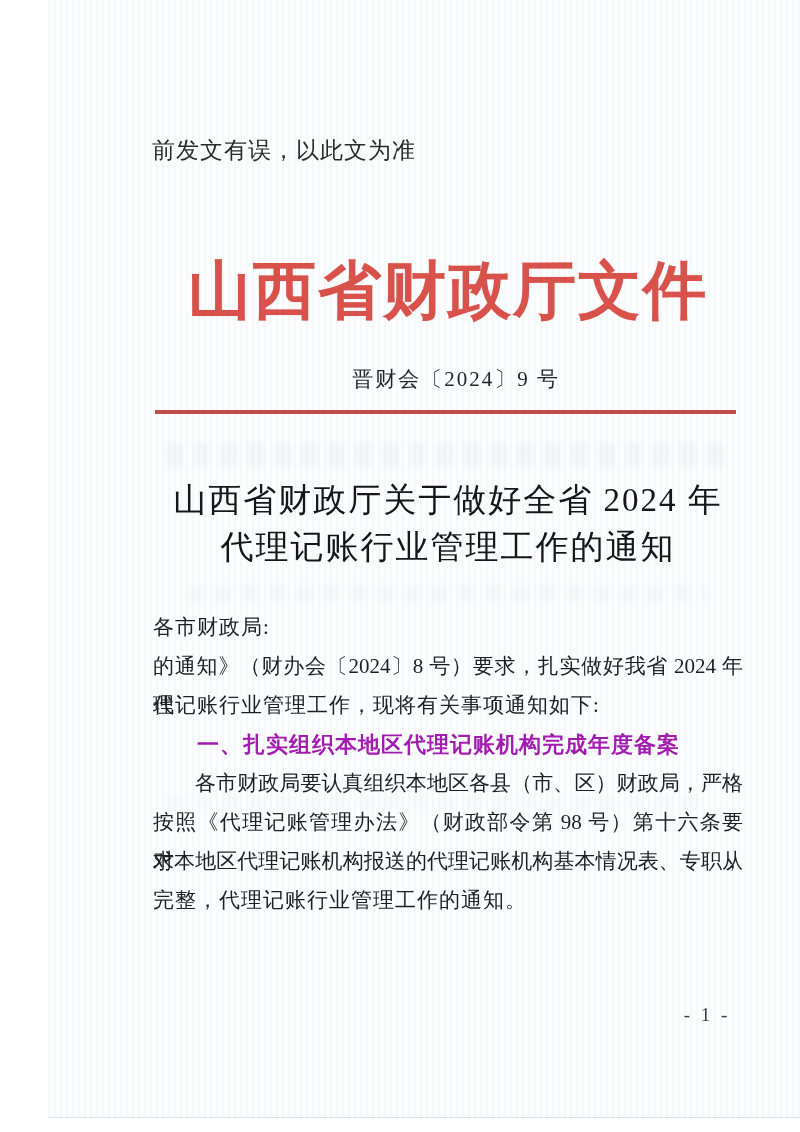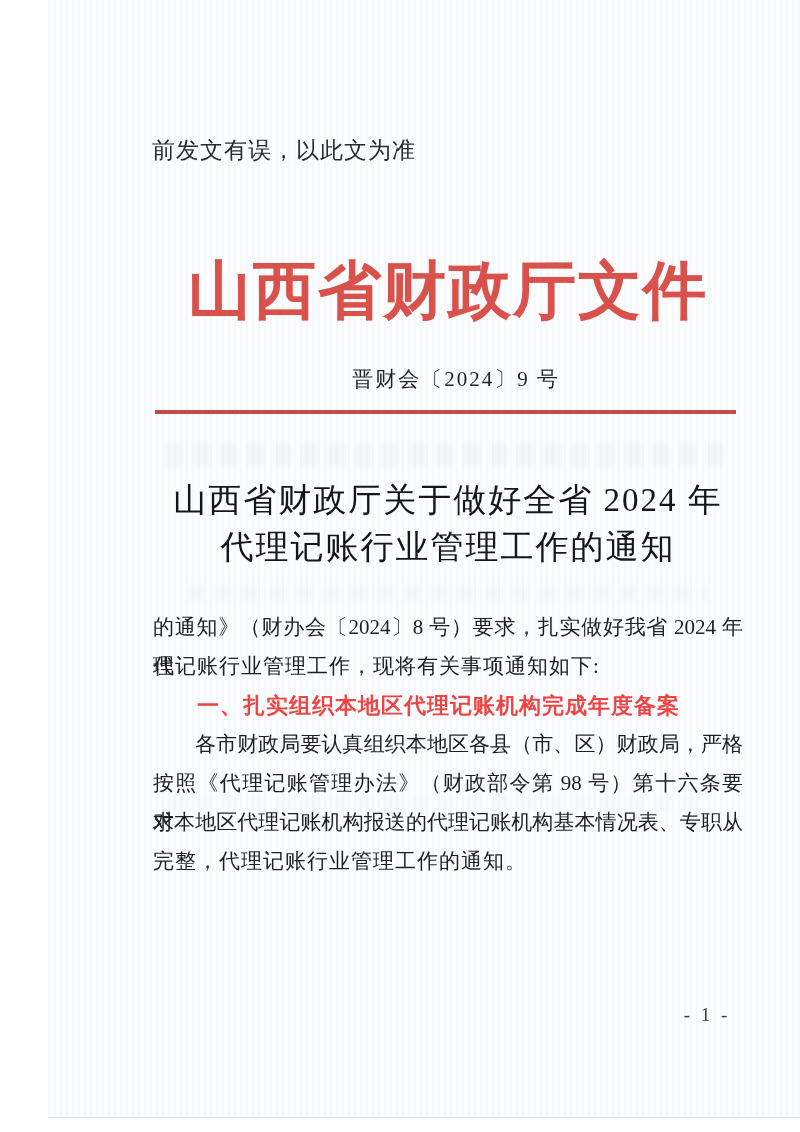--- a/index.html
+++ b/index.html
@@ -144,21 +144,21 @@
     white-space: normal;
     text-align: justify;
     text-align-last: justify;
     letter-spacing: 0;
   }
   .line.indent { text-indent: 2em; }
   .line.heading {
     font-family: "Liberation Sans", "DejaVu Sans", sans-serif;
     font-weight: bold;
     font-size: 22px;
-    color: #ef4444;
+    color: #a21caf;
     letter-spacing: 1px;
   }
 
   .page-number {
     position: absolute;
     left: 609px;
     top: 1004px;
     width: 100px;
     text-align: center;
     font-size: 19px;
@@ -183,20 +183,21 @@
   <div class="ghost ghost-1"></div>
   <div class="ghost ghost-2"></div>
   <div class="ghost ghost-3"></div>
 
   <div class="doc-title">
     <div>山西省财政厅关于做好全省 2024 年</div>
     <div>代理记账行业管理工作的通知</div>
   </div>
 
   <div class="body-text">
+    <div class="line">各市财政局:</div>
     <div class="line jfull">的通知》（财办会〔2024〕8 号）要求，扎实做好我省 2024 年代</div>
     <div class="line">理记账行业管理工作，现将有关事项通知如下:</div>
     <div class="line indent heading">一、扎实组织本地区代理记账机构完成年度备案</div>
     <div class="line indent jfull">各市财政局要认真组织本地区各县（市、区）财政局，严格</div>
     <div class="line jfull">按照《代理记账管理办法》（财政部令第 98 号）第十六条要求，</div>
     <div class="line jfull">对本地区代理记账机构报送的代理记账机构基本情况表、专职从</div>
     <div class="line">完整，代理记账行业管理工作的通知。</div>
   </div>
 
   <div class="page-number">- 1 -</div>

